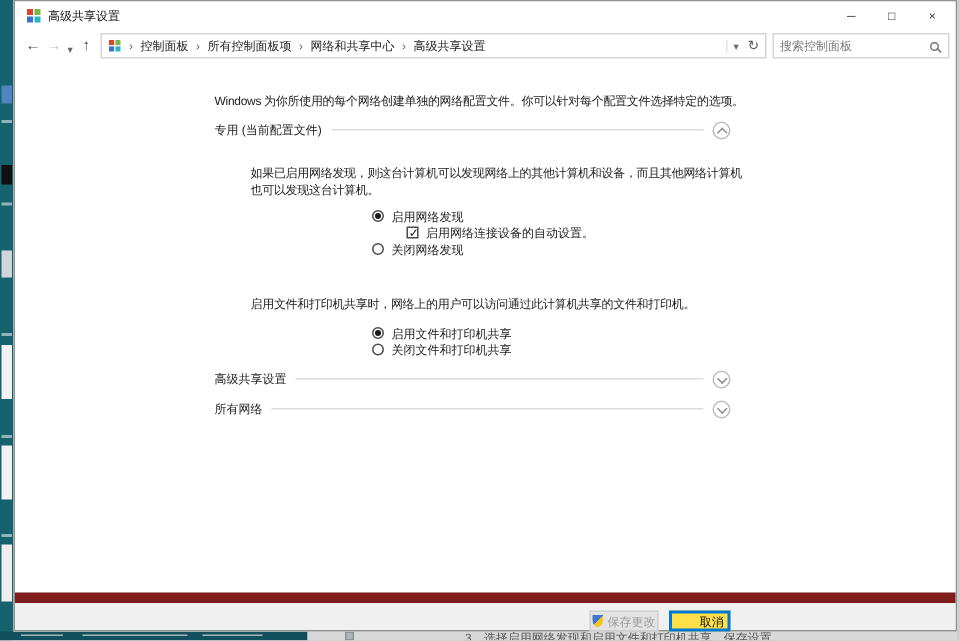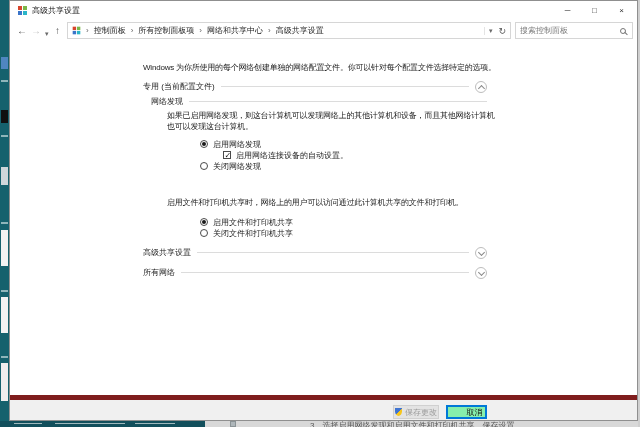--- a/index.html
+++ b/index.html
@@ -56,33 +56,33 @@
   .chev { width:12px; height:12px; border:1px solid #bdbdbd; border-radius:50%; position:relative; flex:none; }
   .chev::after { content:""; position:absolute; width:4px; height:4px; border-left:1px solid #8a8a8a; border-top:1px solid #8a8a8a; }
   .chev.up::after { left:3px; top:4.5px; transform:rotate(45deg); }
   .chev.down::after { left:3px; top:2.5px; transform:rotate(225deg); }
 
   .grprow { display:flex; align-items:center; height:11px; }
   .grprow .rule { flex:1; border-top:1px solid #dcdcdc; margin-left:6px; }
 
   .desc { line-height:11px; letter-spacing:-0.2px; }
 
-  .optrow { display:flex; align-items:center; gap:5px; height:10px; }
+  .optrow { display:flex; align-items:center; gap:5px; height:10px;margin-left:48px; }
   .radio { width:8px; height:8px; border:1px solid #4a4a4a; border-radius:50%; background:#fff; flex:none; }
   .radio.checked { position:relative; }
   .radio.checked::after { content:""; position:absolute; left:1px; top:1px; width:4px; height:4px; border-radius:50%; background:#1a1a1a; }
   .checkbox { width:8px; height:8px; border:1px solid #4a4a4a; background:#fff; flex:none; position:relative; }
   .checkbox.checked::after { content:"✓"; position:absolute; left:0.5px; top:-1px; font-size:8px; color:#1a1a1a; }
 
   
-  .footer { position:absolute; left:0; bottom:0; width:100%; height:25px; background:#f0f0f0; border-top:5px solid #7f1d1d; }
+  .footer { position:absolute; left:0; bottom:0; width:100%; height:25px; background:#f0f0f0; border-top:7px solid #7f1d1d; }
   .btn { position:absolute; top:5px; height:14px; font-size:8px; display:flex; align-items:center; justify-content:center; }
   .btn-save { left:383px; width:46px; background:#e3e3e3; border:1px solid #d0d0d0; color:#9b9b9b; gap:3px; }
   .shield { width:7px; height:8px; background:linear-gradient(135deg,#3f74d1 50%,#f6c61e 50%); border-radius:0 0 50% 50%/0 0 60% 60%; flex:none; }
-  .btn-cancel { left:436px; width:41px; background:#86efac; border:2px solid #0078d7; color:#111;padding-left:16px; }
+  .btn-cancel { left:436px; width:41px; background:#fde047; border:2px solid #0078d7; color:#111;padding-left:16px; }
 </style>
 </head>
 <body>
 
 <div class="screen">
 
   <div class="bg-left">
     <div class="frag" style="top:57px;height:12px;background:#4f86c0;"></div>
     <div class="frag" style="top:80px;height:2px;background:#8fb5ba;"></div>
     <div class="frag" style="top:110px;height:13px;background:#101010;"></div>
@@ -158,24 +158,20 @@
 
     <div class="content">
       <div class="abs intro">Windows 为你所使用的每个网络创建单独的网络配置文件。你可以针对每个配置文件选择特定的选项。</div>
 
       <div class="abs secrow" style="left:133px; top:38px; width:344px;text-align:right;">
         <span>专用 (当前配置文件)</span>
         <span class="rule"></span>
         <span class="chev up"></span>
       </div>
 
-      <div class="abs grprow" style="left:141px; top:54px; width:336px;">
-        <span>网络发现</span>
-        <span class="rule"></span>
-      </div>
       <div class="abs desc" style="left:157px; top:68px; width:330px;">如果已启用网络发现，则这台计算机可以发现网络上的其他计算机和设备，而且其他网络计算机也可以发现这台计算机。</div>
 
       <div class="abs optrow" style="left:190px; top:97px;">
         <span class="radio checked"></span>
         <span>启用网络发现</span>
       </div>
       <div class="abs optrow" style="left:213px; top:108px;">
         <span class="checkbox checked"></span>
         <span>启用网络连接设备的自动设置。</span>
       </div>

